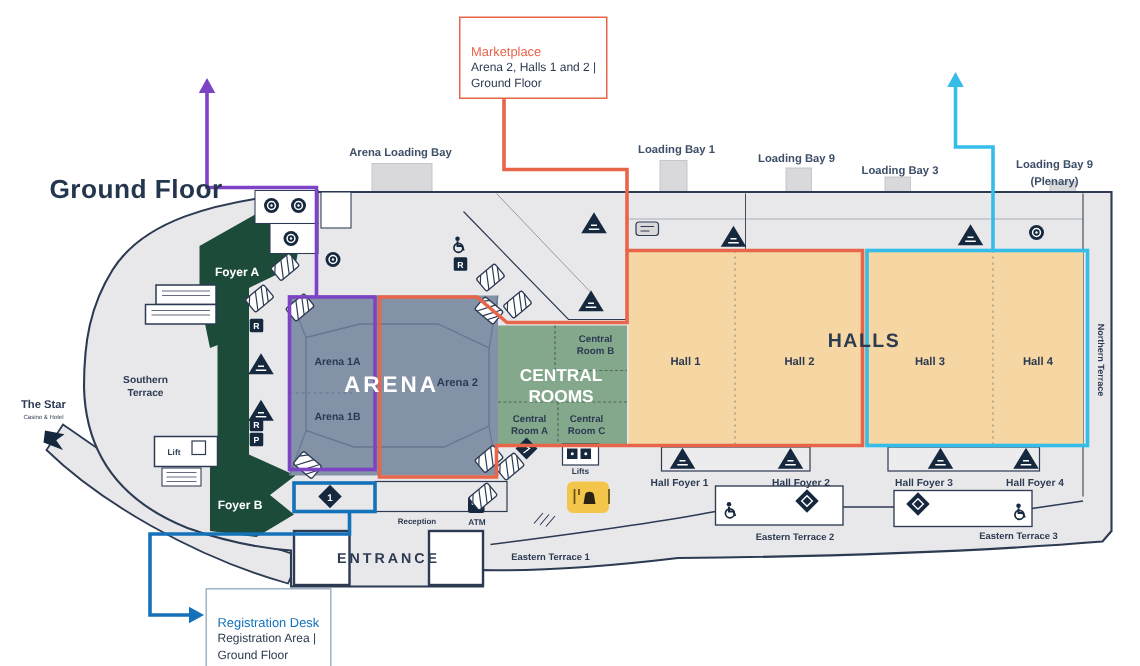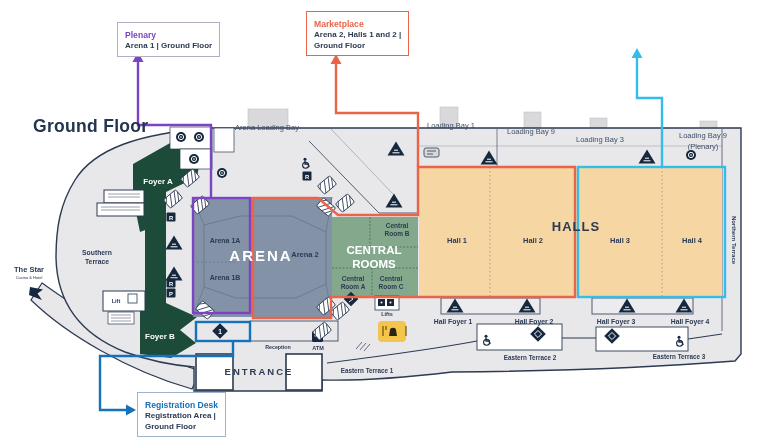--- a/index.html
+++ b/index.html
@@ -1,33 +1,33 @@
 <!DOCTYPE html>
 <html><head>
 <meta charset="utf-8">
 <style>
   html,body{margin:0;padding:0;background:#fff;}
   .stage{position:relative;width:760px;height:444px;background:#ffffff;
          font-family:"Liberation Sans",sans-serif;overflow:hidden;}
   .page-title{position:absolute;left:33px;top:116px;font-size:17.5px;font-weight:bold;
               color:#24364e;letter-spacing:.3px;}
   .callout{position:absolute;background:#fff;border:1px solid #b3aec6;
-           padding:7px 7px 4px 7px;font-size:8px;line-height:1.3;font-weight:bold;
+           padding:17px 7px 4px 7px;font-size:8px;line-height:1.3;font-weight:normal;
            color:#2c3a52;white-space:nowrap;}
   .callout .t{font-size:8.6px;display:block;}
   .co-plenary{left:117px;top:22px;border-color:#b3aec6;}
   .co-plenary .t{color:#7c44c4;}
   .co-market{left:306px;top:11px;border-color:#e8654a;}
   .co-market .t{color:#e8654a;}
   .co-gala{left:592px;top:14px;border-color:#33bde8;}
   .co-gala .t{color:#29b6e4;}
   .co-reg{left:137px;top:392px;border-color:#9fb4c8;}
   .co-reg .t{color:#1472ba;text-align:right;}
-  .lbl{position:absolute;transform:translateX(-50%);font-size:7.5px;font-weight:normal;
-       color:#3d4f68;white-space:nowrap;text-align:center;margin-top:26px;}
+  .lbl{position:absolute;transform:translateX(-50%);font-size:7.5px;font-weight:bold;
+       color:#3d4f68;white-space:nowrap;text-align:center;}
   svg{position:absolute;left:0;top:0;}
   svg text{font-family:"Liberation Sans",sans-serif;fill:#2c3a52;}
   .tw{fill:#ffffff;font-weight:bold;}
   .tn{fill:#2c3a52;font-weight:bold;}
   .mid{text-anchor:middle;}
 </style>
 </head>
 <body>
 
 <div class="stage">
@@ -265,24 +265,20 @@
   <text class="tn mid" x="116" y="303" font-size="5.5">Lift</text>
   <text class="tw mid" x="220" y="334" font-size="6.5">1</text>
   <text class="tw mid" x="307" y="178.5" font-size="5.8">R</text>
   <text class="tw mid" x="171" y="219.5" font-size="5.8">R</text>
   <text class="tw mid" x="171" y="285.5" font-size="5.8">R</text>
   <text class="tw mid" x="171" y="295.5" font-size="5.8">P</text>
 </svg>
 
 <div class="page-title">Ground Floor</div>
 
-<div class="callout co-plenary">
-  <span class="t">Plenary</span>
-  <span>Arena 1 | Ground Floor</span>
-</div>
 <div class="callout co-market">
   <span class="t">Marketplace</span>
   <span>Arena 2, Halls 1 and 2 |</span><br>
   <span>Ground Floor</span>
 </div>
 <div class="callout co-reg">
   <span class="t">Registration Desk</span>
   <span>Registration Area |</span><br>
   <span>Ground Floor</span>
 </div>

